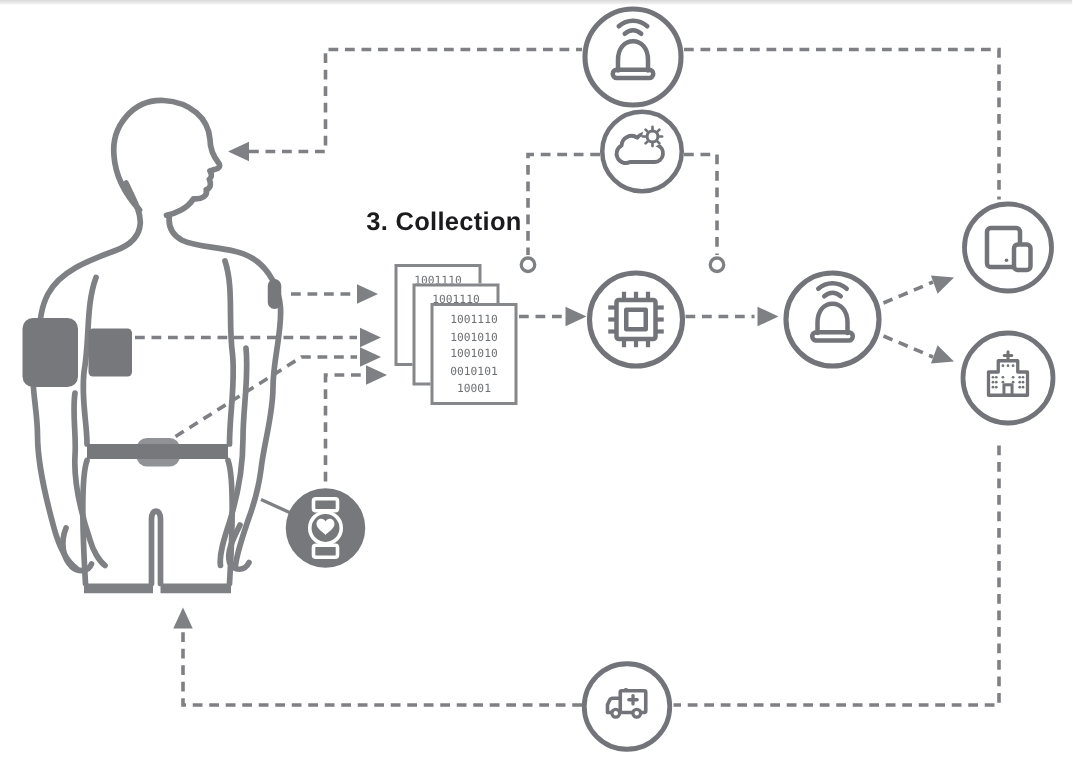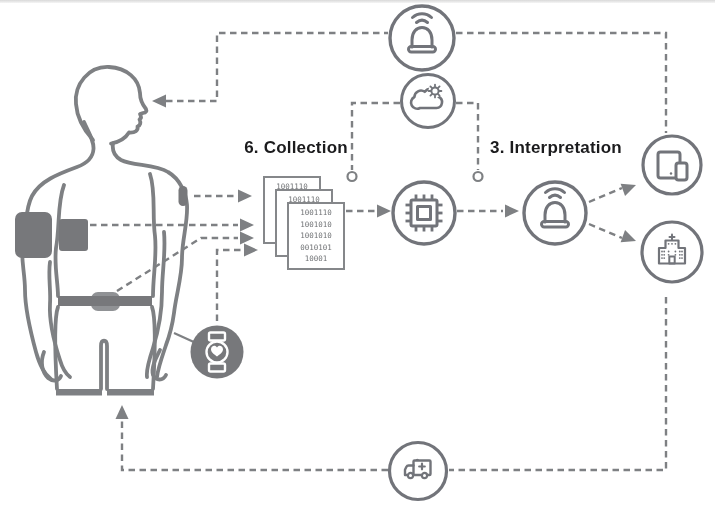--- a/index.html
+++ b/index.html
@@ -232,22 +232,21 @@
         <g fill="none" stroke="#ffffff" stroke-width="2.4" stroke-linejoin="round">
           <rect x="-8" y="-19.5" width="16" height="8" rx="1.5"></rect>
           <rect x="-8" y="11.5" width="16" height="8" rx="1.5"></rect>
           <circle r="10.5"></circle>
         </g>
         <path fill="#ffffff" d="M0,4.6 C-1.5,3 -6,0.4 -6,-2.6 C-6,-5 -4.3,-6.2 -2.8,-6.2 C-1.6,-6.2 -0.6,-5.6 0,-4.4 C0.6,-5.6 1.6,-6.2 2.8,-6.2 C4.3,-6.2 6,-5 6,-2.6 C6,0.4 1.5,3 0,4.6 Z"></path>
       </g>
     </g>
   </svg>
 
-  <div class="step-label lbl-collection">6. Collection</div>
-  <div class="step-label lbl-interpretation">3. Interpretation</div>
+  <div class="step-label lbl-collection">3. Collection</div>
 
   <div class="bin-card card-back">
     <div class="bin-row">1001110</div>
     <div class="bin-row">1001010</div>
     <div class="bin-row">1001010</div>
     <div class="bin-row">0010101</div>
     <div class="bin-row">10001</div>
   </div>
   <div class="bin-card card-mid">
     <div class="bin-row">1001110</div>

